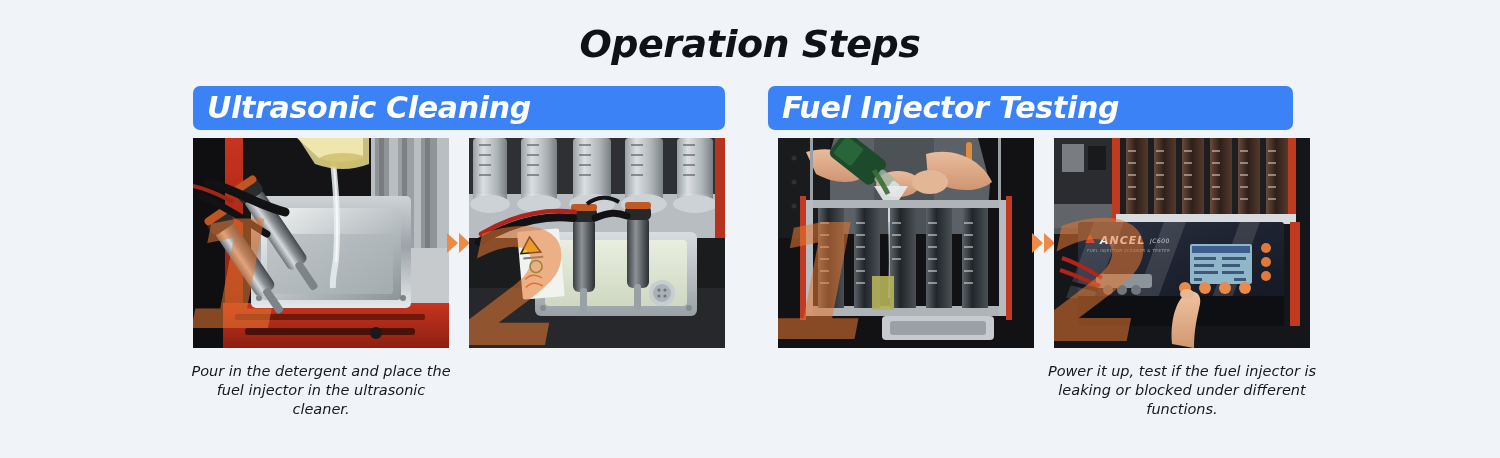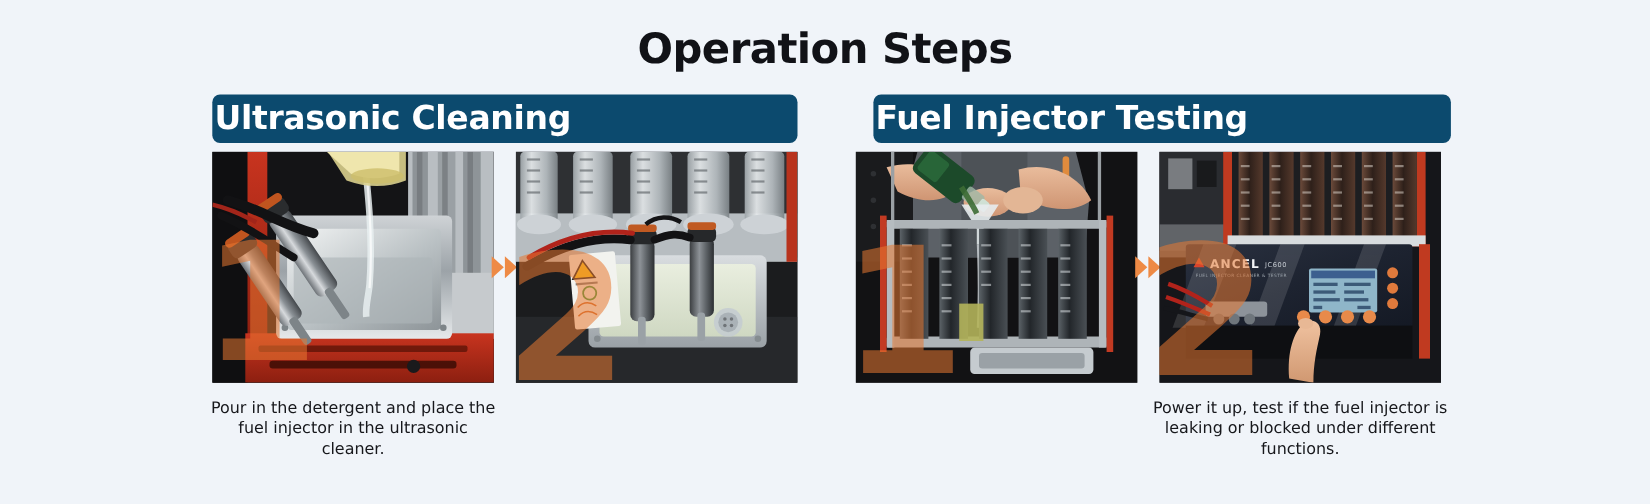--- a/index.html
+++ b/index.html
@@ -13,20 +13,21 @@
   body {
     background: #f0f4f9;
     font-family: "Liberation Sans", sans-serif;
     position: relative;
   }
 
   .page {
     position: relative;
     width: 1500px;
     height: 458px;
+    font-style: italic;
   }
 
   
   .page-title {
     position: absolute;
     left: 0; top: 22px;
     width: 1500px;
     text-align: center;
     font-size: 38px;
     font-weight: 800;
@@ -34,29 +35,29 @@
     color: #111217;
     font-family: "DejaVu Sans", sans-serif;
   }
 
   
   .section {
     position: absolute;
     top: 86px;
   }
   .section.left  { left: 193px; width: 532px; }
-  .section.right { left: 794px; width: 525px; text-align: right; }
+  .section.right { left: 768px; width: 525px; text-align: right; }
 
   .section-banner {
     height: 44px;
-    background: #0c4a6e;
+    background: #3b82f6;
     border-radius: 7px;
     display: flex;
     align-items: center;
-    padding-left: 2px;
+    padding-left: 14px;
   }
   .section-banner-label {
     color: #ffffff;
     font-size: 30px;
     font-weight: 700;
     letter-spacing: -0.3px;
     font-family: "DejaVu Sans", sans-serif;
     line-height: 1;
   }
 

